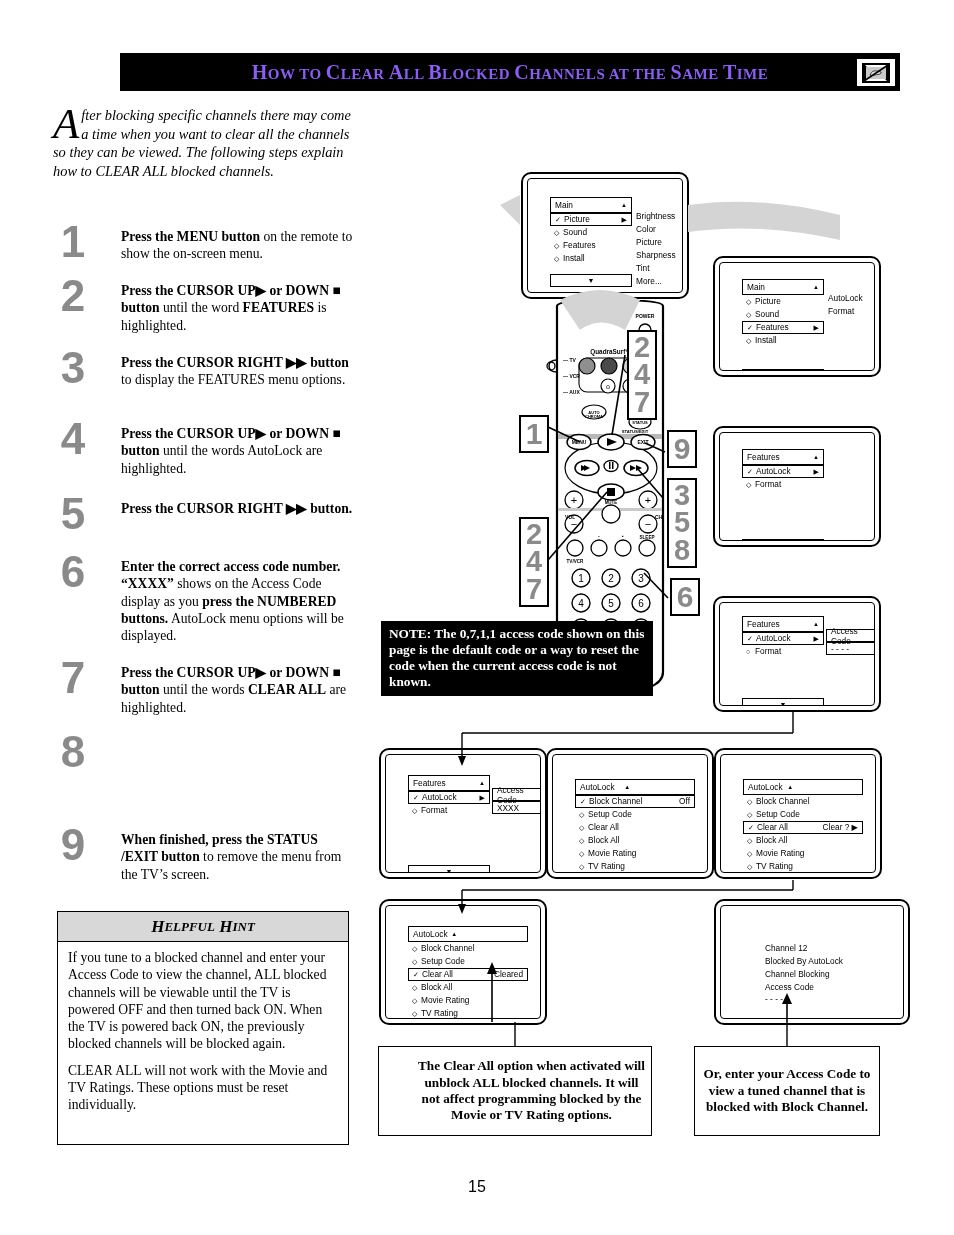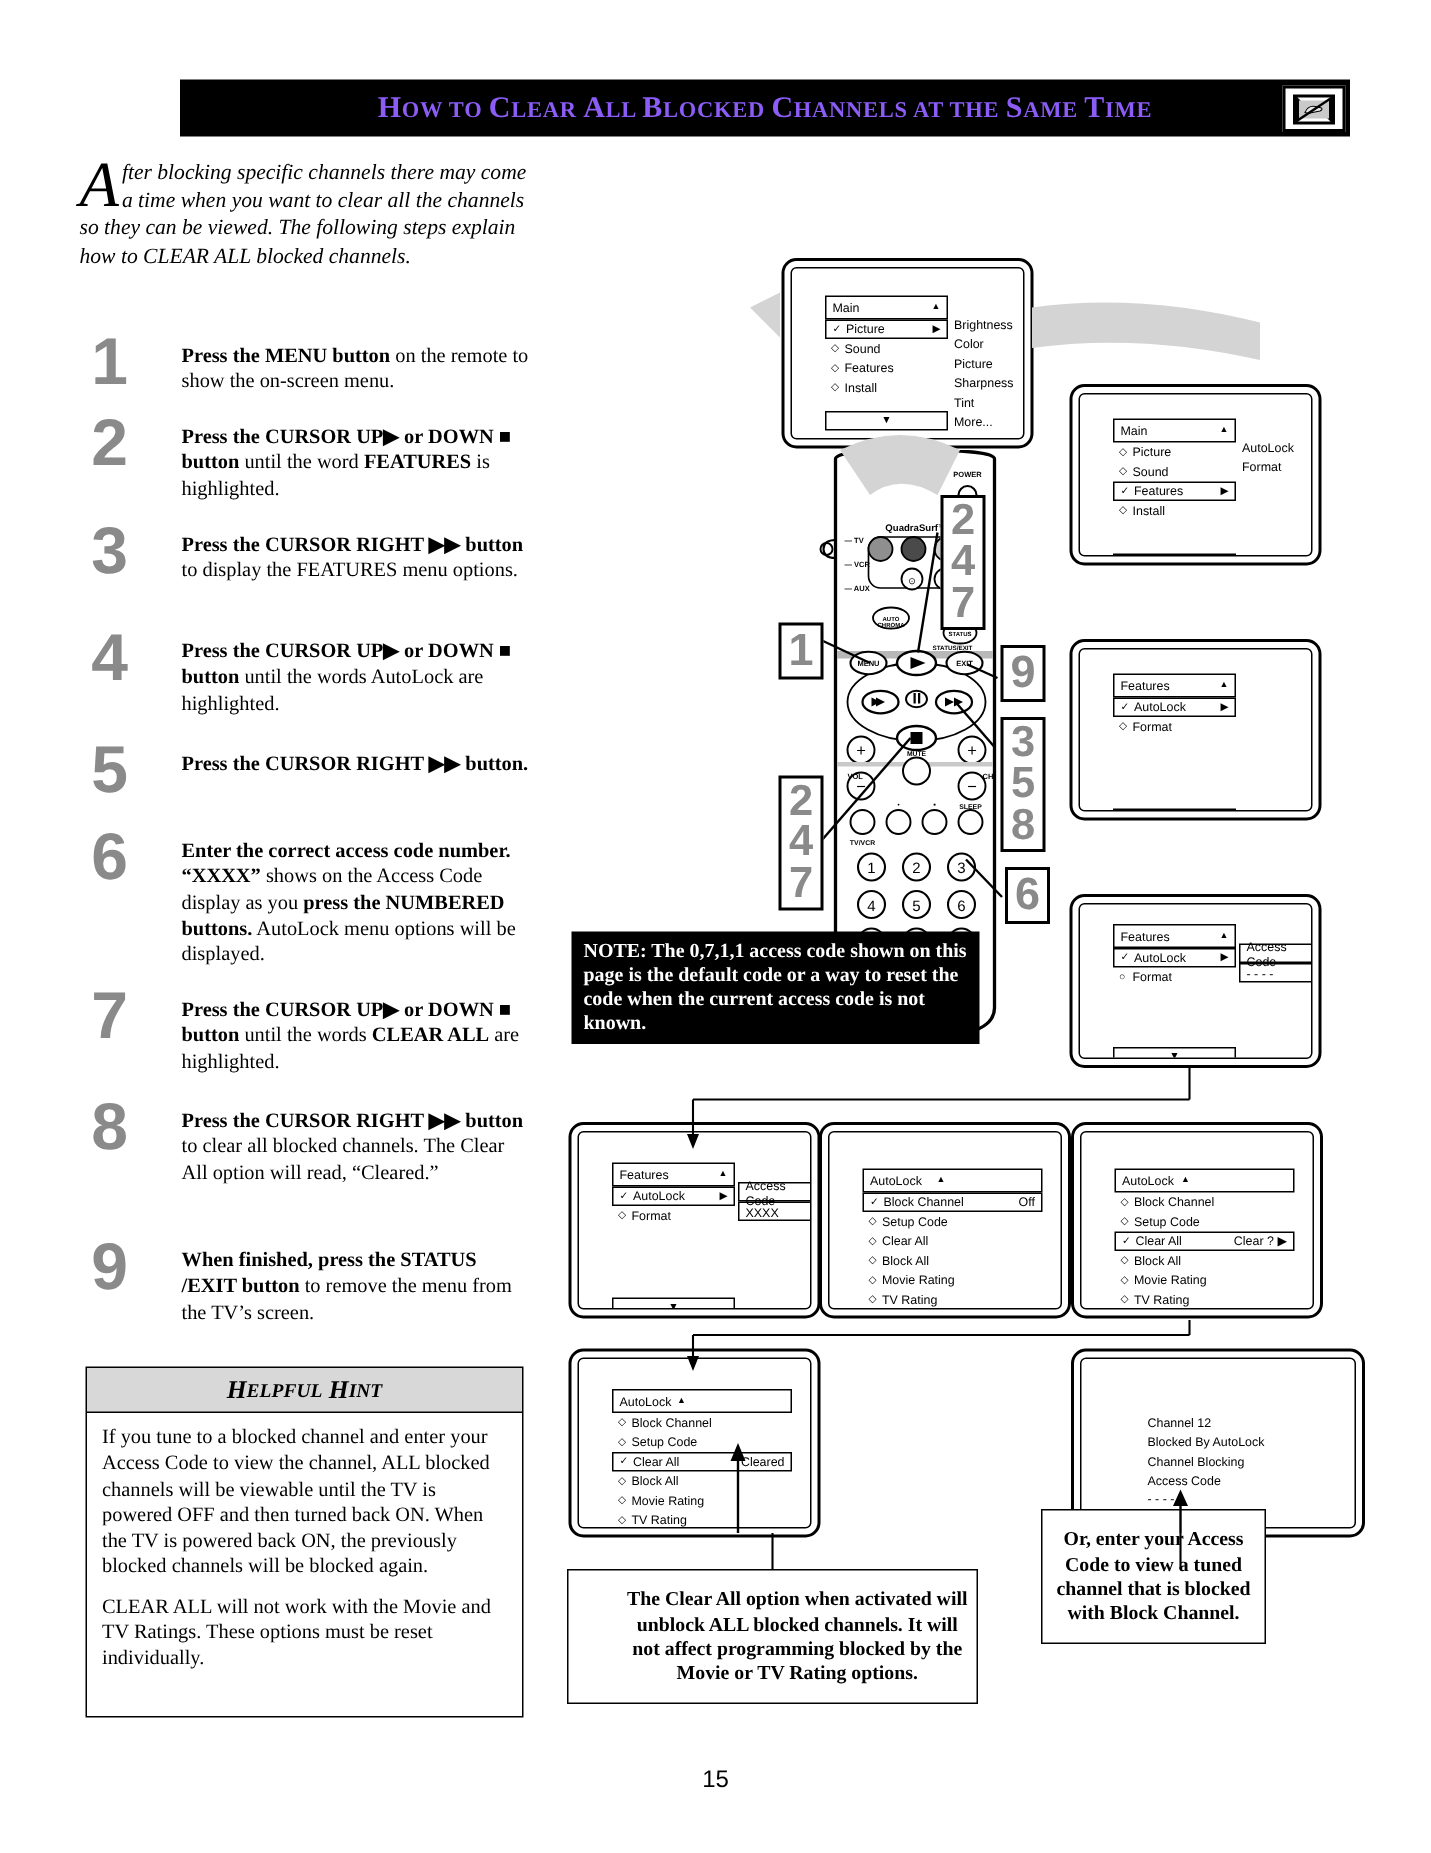--- a/index.html
+++ b/index.html
@@ -113,21 +113,21 @@
   }
 
   
   .caption {
     position:absolute; border:1.5px solid #000; background:#fff;
     font-weight:bold; font-size:13.2px; line-height:1.24; text-align:center;
     display:flex; align-items:center; justify-content:center;
     padding:4px 6px; font-family:"Liberation Serif", serif;
   }
   #caption-clear-all { left:378px; top:1046px; width:274px; height:90px;padding-left:39px; }
-  #caption-access-code { left:694px; top:1006px; width:150px; height:90px; }
+  #caption-access-code { left:694px; top:1046px; width:186px; height:90px; }
 
   
   #remote-wrap { position:absolute; left:495px; top:300px; width:230px; height:400px; }
 
   
   .callout {
     position:absolute; border:2px solid #000; background:#fff;
     font-family:"Liberation Sans", sans-serif; font-weight:bold;
     color:#8a8a8a; display:flex; flex-direction:column;
     align-items:center; justify-content:center; z-index:20; line-height:0.95;
@@ -208,21 +208,20 @@
 <div class="step" style="top:558px;">
   <div class="num">6</div>
   <div class="txt"><b>Enter the correct access code number. “XXXX”</b> shows on the Access Code display as you <b>press the NUMBERED buttons.</b> AutoLock menu options will be displayed.</div>
 </div>
 <div class="step" style="top:664px;">
   <div class="num">7</div>
   <div class="txt"><b>Press the CURSOR UP▶ or DOWN ■ button</b> until the words <b>CLEAR ALL</b> are highlighted.</div>
 </div>
 <div class="step" style="top:738px;">
   <div class="num">8</div>
-  <div class="txt"><b>Press the CURSOR RIGHT ▶▶ button</b> to clear all blocked channels. The Clear All option will read, “Cleared.”</div>
 </div>
 <div class="step" style="top:831px;">
   <div class="num">9</div>
   <div class="txt"><b>When finished, press the STATUS /EXIT button</b> to remove the menu from the TV’s screen.</div>
 </div>
 
 <div id="hint-box">
   <div id="hint-head">
     <span>H</span><span class="sc">ELPFUL</span>&nbsp;<span>H</span><span class="sc">INT</span>
   </div>

